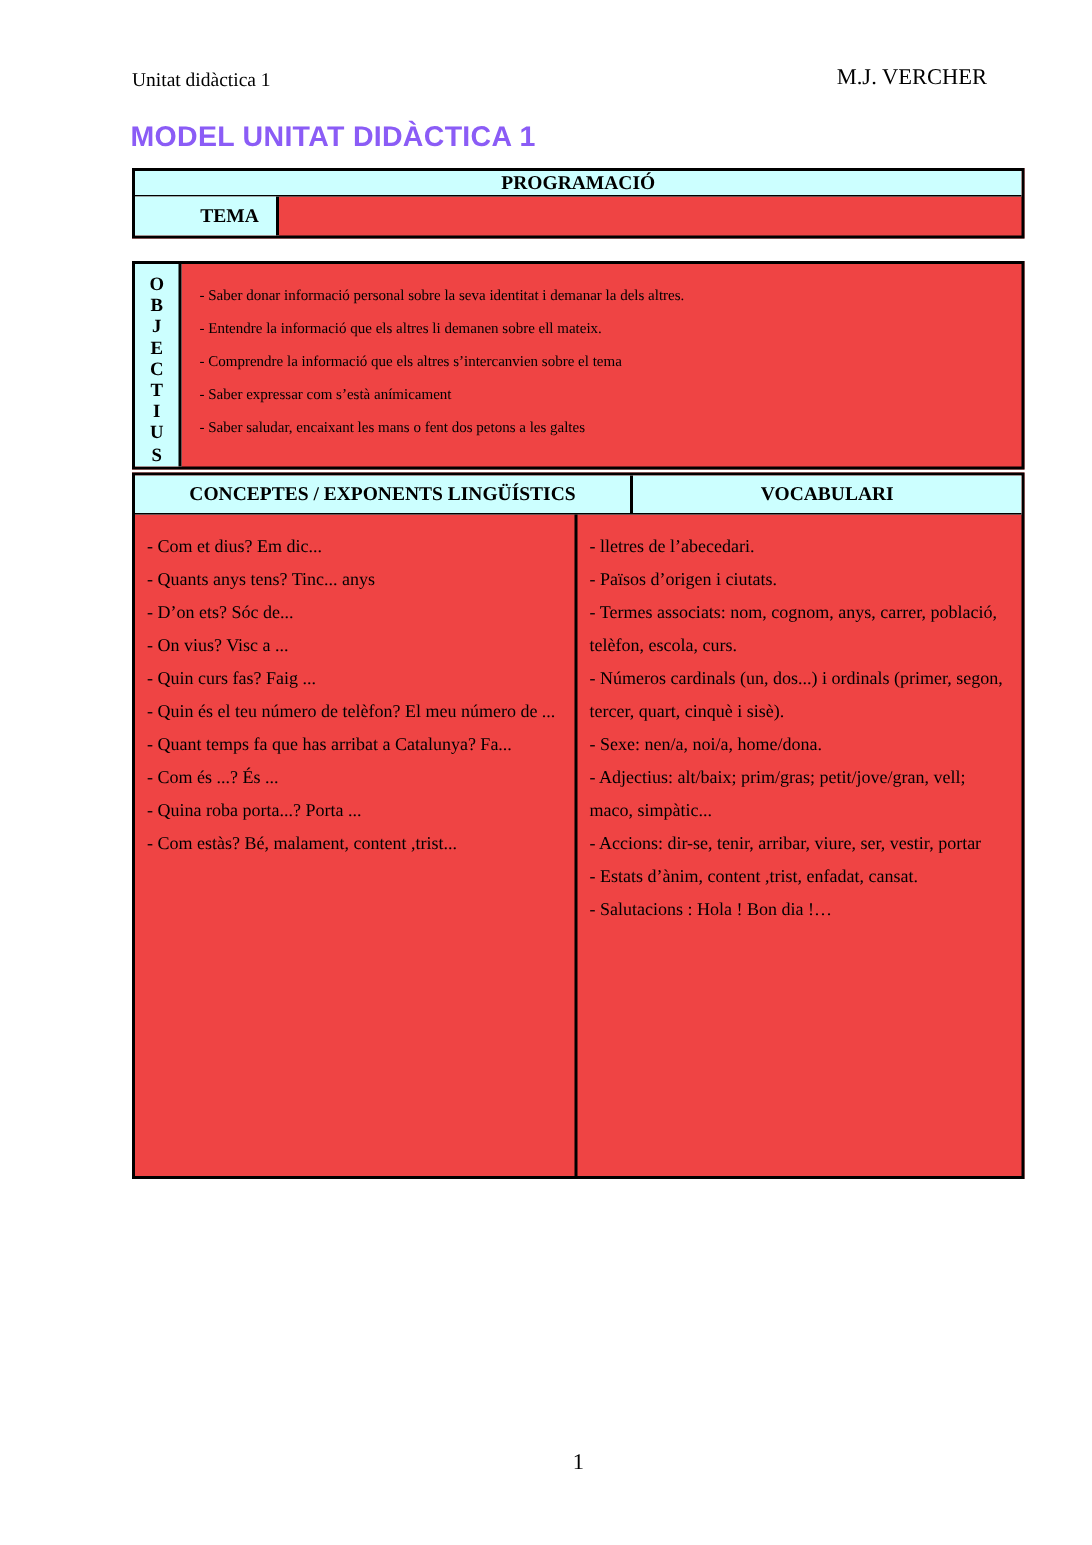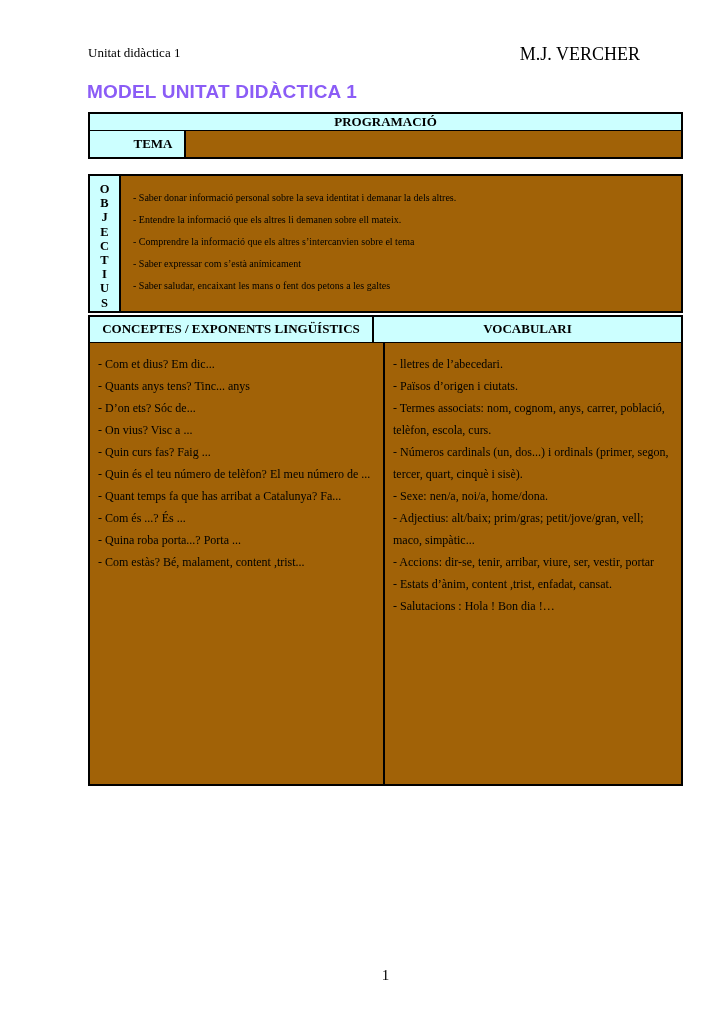--- a/index.html
+++ b/index.html
@@ -8,32 +8,32 @@
     position: relative;
     font-family: "Liberation Serif", "DejaVu Serif", serif;
     color: #000000;
     overflow: hidden;
   }
   .hdr-left {
     position: absolute; left: 88px; top: 45px;
     font-size: 13px;
   }
   .hdr-right {
-    position: absolute; right: 88px; top: 44px;
-    font-size: 18px;
+    position: absolute; right: 70px; top: 44px;
+    font-size: 15px;
   }
   .doc-title {
     position: absolute; left: 87px; top: 81px;
     font-family: "Liberation Sans", "DejaVu Sans", sans-serif;
     font-weight: bold; font-size: 19px; letter-spacing: 0.2px;
     color: #8b5cf6;
   }
   .tbl {
     position: absolute; left: 88px; width: 595px;
-    border: 2px solid #000000; background: #a16207;
+    border: 2px solid #000000; background: #ef4444;
   }
   
   .tbl-prog { top: 112px; }
   .prog-header {
     background: #ccffff; border-bottom: 1px solid #000;
     text-align: center; font-weight: bold; font-size: 13px;
     height: 17px; line-height: 16px;
   }
   .prog-row { display: flex; height: 26px; }
   .tema-label {
@@ -54,21 +54,21 @@
   }
   .obj-body { flex: 1; padding: 11px 12px 0 12px; }
   .obj-body .item { font-size: 10px; line-height: 22px; white-space: nowrap; font-family: Liberation Serif, serif; }
   
   .tbl-conc { top: 315px; }
   .conc-head { display: flex; border-bottom: 1px solid #000; background: #ccffff; }
   .conc-head .hc {
     font-weight: bold; font-size: 13px; text-align: center;
     height: 25px; line-height: 24px;
   }
-  .hc1 { width: 284px; border-right: 2px solid #000; }
+  .hc1 { width: 332px; border-right: 2px solid #000; }
   .hc2 { flex: 1; }
   .conc-body { display: flex; height: 441px; }
   .col-concepts {
     width: 295px; border-right: 2px solid #000;
     padding: 10px 4px 0 8px;
   }
   .col-vocab { flex: 1; padding: 10px 6px 12px 8px; }
   .conc-body .item { font-size: 12px; line-height: 22px; }
   .page-number {
     position: absolute; left: 88px; width: 595px; top: 967px;

